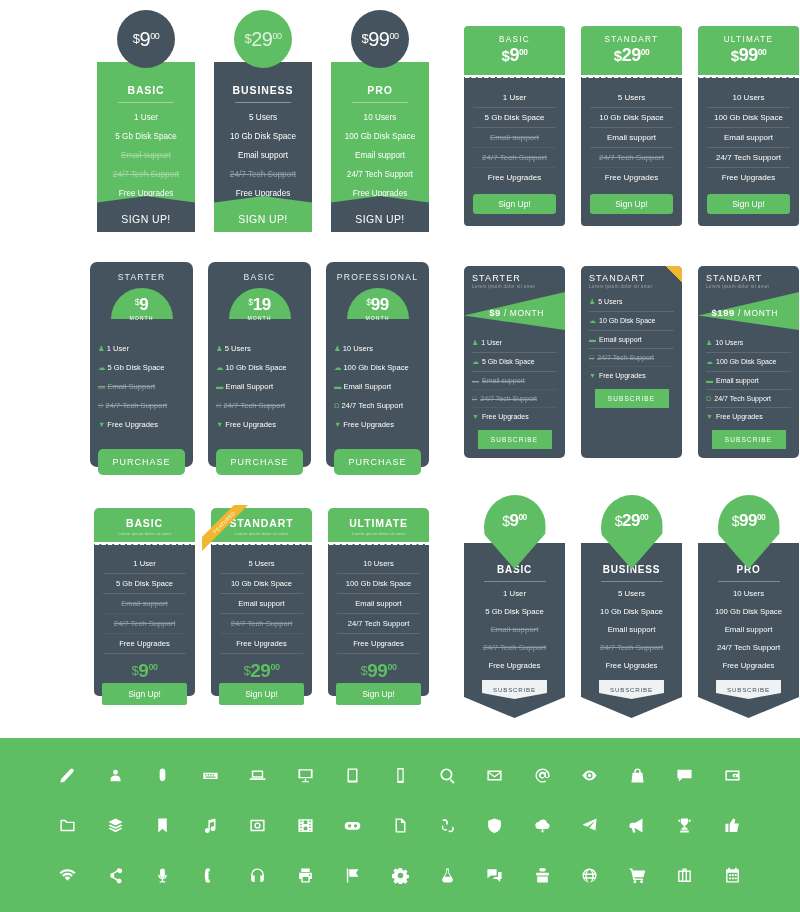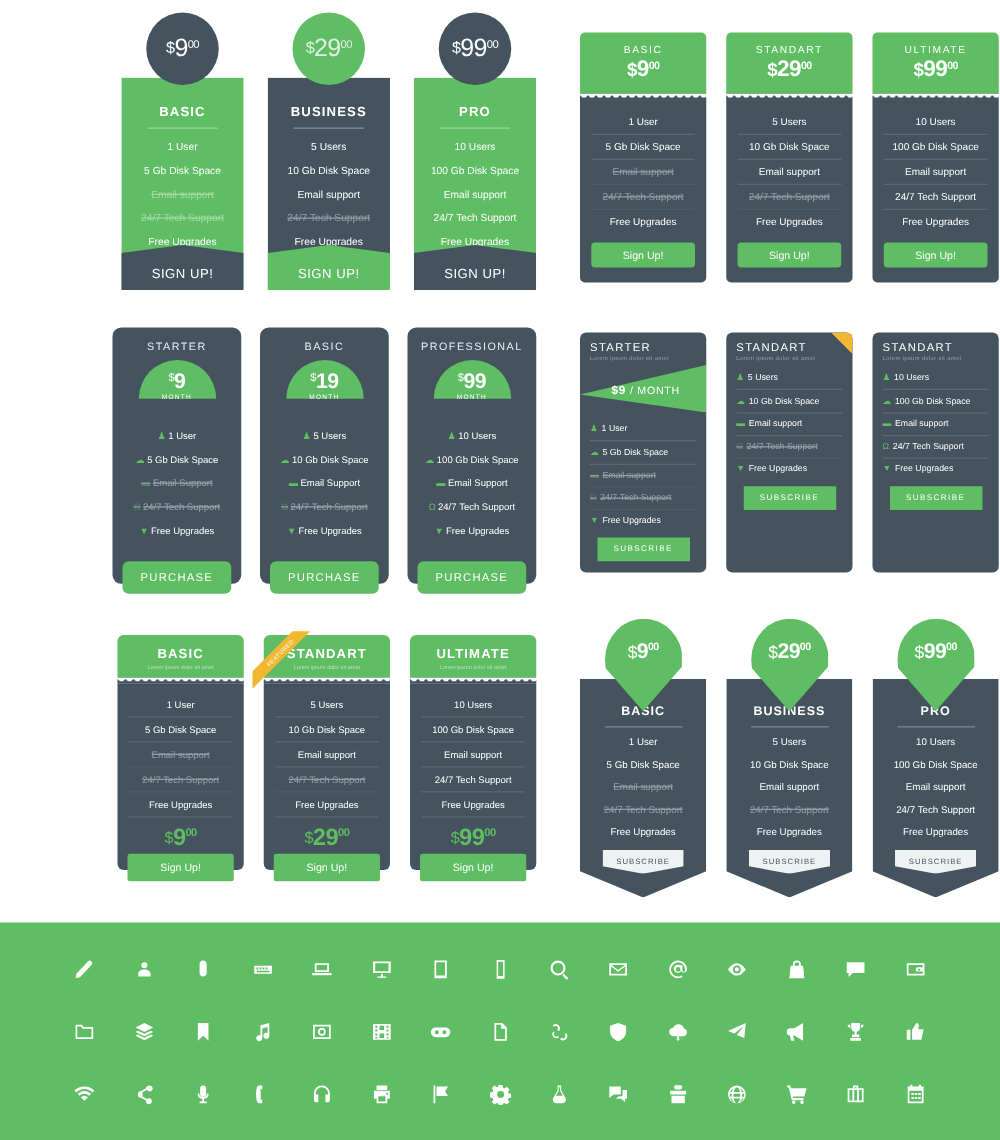--- a/index.html
+++ b/index.html
@@ -79,21 +79,21 @@
     position: relative; height: 205px; }
   .g3title { text-align: center; color: #e8eef0; font-size: 8.6px; letter-spacing: 1.2px; }
   .g3dome { width: 62px; height: 31px; margin: 6px auto 0 auto; background: #5fbd63;
     border-radius: 62px 62px 0 0; position: relative; }
   .g3price { position: absolute; left: 0; right: 0; top: 7px; text-align: center; color: #fff;
     font-size: 17px; font-weight: bold; letter-spacing: -.5px; }
   .g3price .cur { font-size: 9px; vertical-align: 5px; font-weight: normal;}
   .g3month { position: absolute; left: 0; right: 0; top: 27px; text-align: center; color: #fff;
     font-size: 5.2px; letter-spacing: 1px; }
   .g3feat { margin-top: 20px; }
-  .g3row { color: #fff; font-size: 7.6px; text-align: center; padding: 5px 0; white-space: nowrap;}
+  .g3row { color: #fff; font-size: 7.6px; padding: 5px 0; white-space: nowrap;}
   .g3ico { color: #5fbd63; font-size: 7.4px; margin-right: 2px; }
   .g3btn { position: absolute; left: 8px; right: 8px; bottom: -8px; background: #5fbd63; border: none;
     border-radius: 5px; color: #fff; font-size: 9px; letter-spacing: 1px; padding: 8px 0;
     font-family: inherit; cursor: pointer; }
 
   
   #g4 { left: 420px; top: 266px; gap: 16px; align-items: flex-start; }
   .g4card { width: 101px; background: #44535d; border-radius: 5px; position: relative;
     padding: 7px 0 0 0; overflow: hidden; height: 192px; }
   .g4head { padding: 0 8px; }
@@ -346,20 +346,24 @@
           <div class="g4row dimg"><span class="g4ico">Ω</span><span>24/7 Tech Support</span></div>
           <div class="g4row"><span class="g4ico">▼</span><span>Free Upgrades</span></div>
         </div>
         <button class="g4btn">SUBSCRIBE</button>
       </div>
       <div class="g4card">
         <div class="g4head">
           <div class="g4nm">STANDART</div>
           <div class="g4sub">Lorem ipsum dolor sit amet</div>
         </div>
+        <div class="g4band">
+          <div class="tri"></div>
+          <div class="pr"><b>$199</b> / MONTH</div>
+        </div>
         <div class="g4rows">
           <div class="g4row"><span class="g4ico">♟</span><span>10 Users</span></div>
           <div class="g4row"><span class="g4ico">☁</span><span>100 Gb Disk Space</span></div>
           <div class="g4row"><span class="g4ico">▬</span><span>Email support</span></div>
           <div class="g4row"><span class="g4ico">Ω</span><span>24/7 Tech Support</span></div>
           <div class="g4row"><span class="g4ico">▼</span><span>Free Upgrades</span></div>
         </div>
         <button class="g4btn">SUBSCRIBE</button>
       </div>
     </div>

